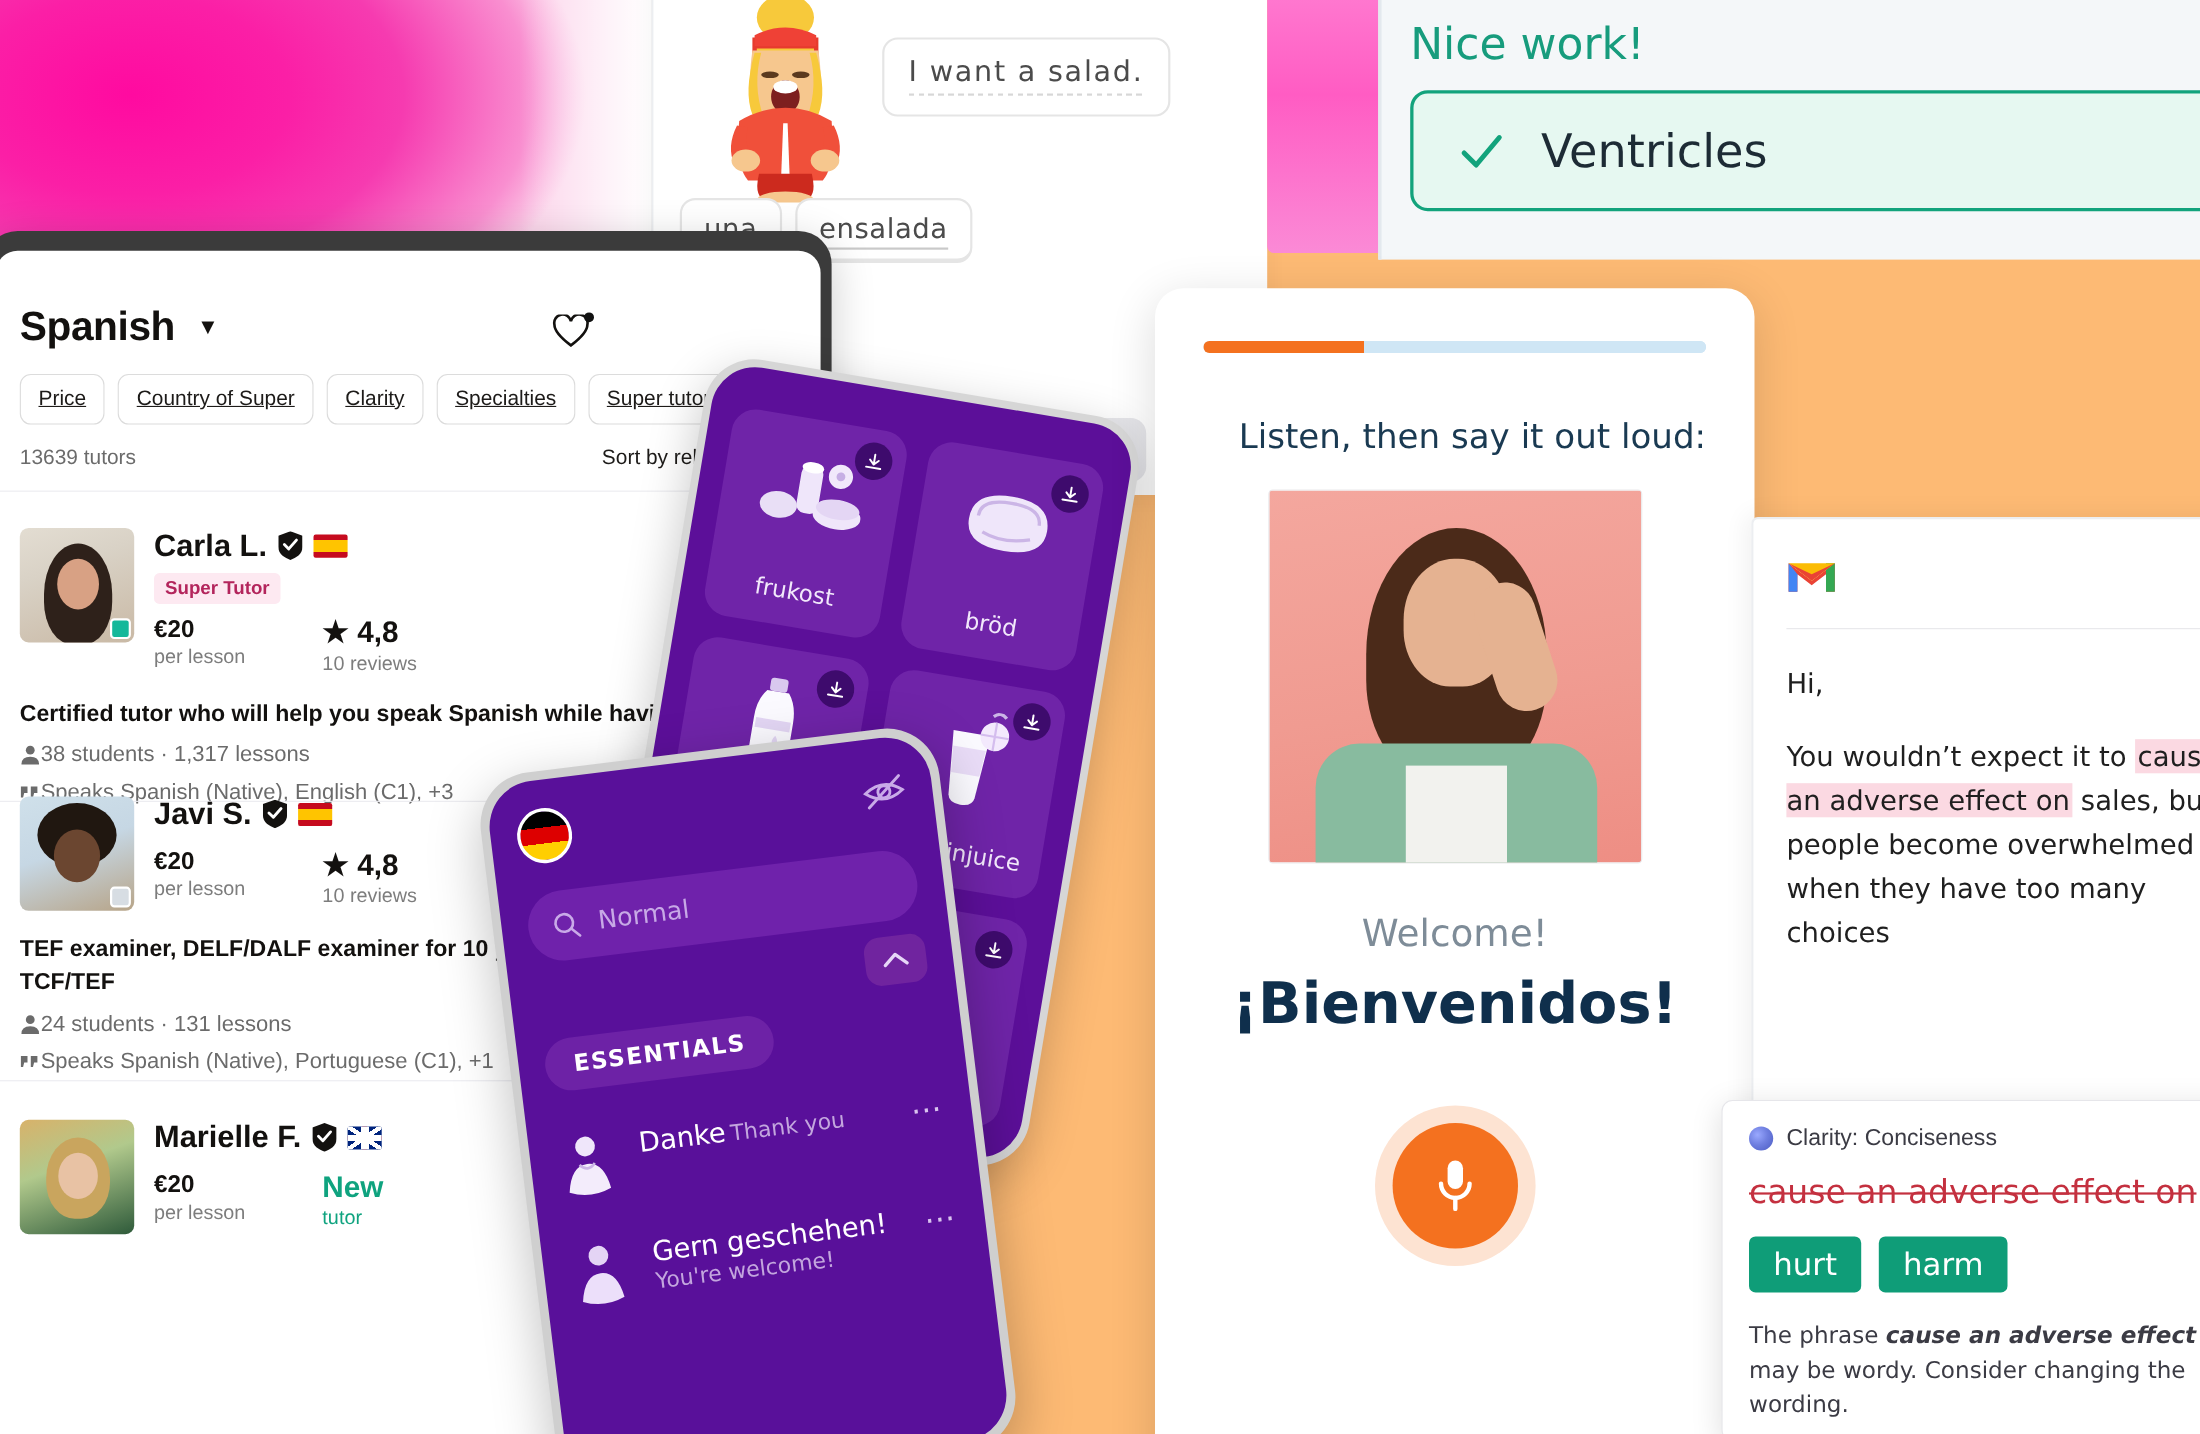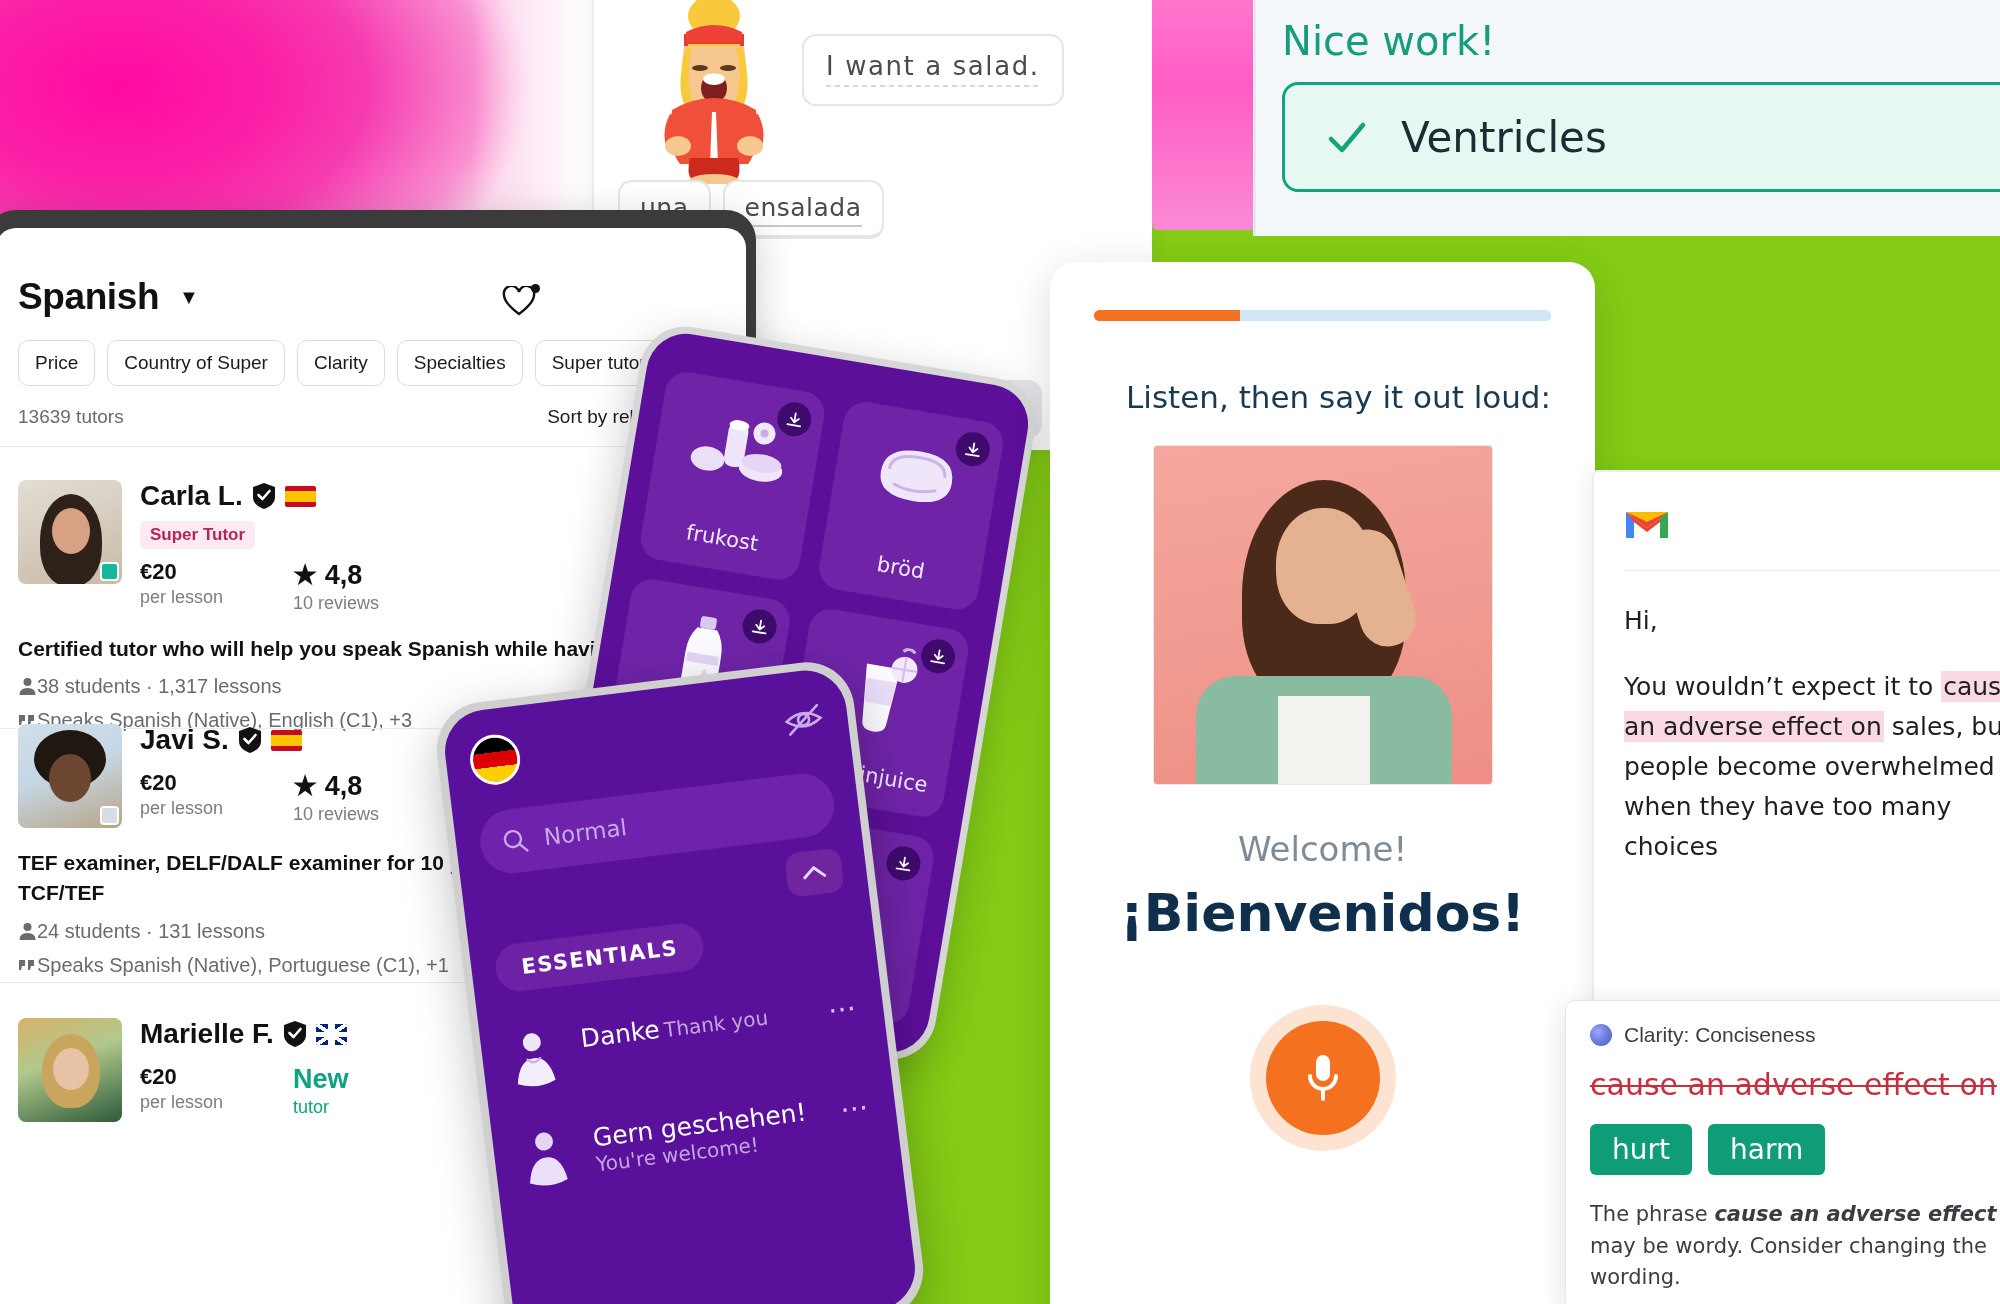--- a/index.html
+++ b/index.html
@@ -6,21 +6,21 @@
   html, body {
     width: 2000px; height: 1304px;
     overflow: hidden;
     background: #ffffff;
     font-family: "Liberation Sans", sans-serif;
   }
   #stage {
     position: relative;
     width: 2000px; height: 1304px;
     overflow: hidden;
-    background: #84cc16;
+    background: #fdba74;
   }
 
   
   .pink-photo {
     position: absolute; left: 0; top: 0; width: 592px; height: 216px;
     background:
       radial-gradient(ellipse 70% 120% at 20% 40%, #ff0aa0 0%, #fb1fa6 35%, #f63bb0 60%, #f98fd0 88%, #fcd3ea 100%),
       linear-gradient(100deg, #ff00a0 0%, #ff2bb0 45%, #fba6d8 80%, #fde4f2 100%);
     filter: blur(0.4px);
   }
@@ -105,21 +105,21 @@
   }
   .tw-heart .dot {
     position:absolute; right:-4px; top:-2px; width:9px;height:9px;border-radius:50%;background:#111;
   }
   .tw-filters {
     position: absolute; left: 22px; top: 112px;
     display: flex; gap: 12px; align-items: center;
   }
   .tw-filter {
     border: 1.5px solid #dcdcdc; border-radius: 10px; background: #fff;
-    padding: 11px 16px; font-size: 19px; color: #1d1b19; white-space: nowrap;
+    padding: 11px 16px; font-size: 19px; color: #1d1b19; white-space: nowrap; text-decoration: underline;
   }
   .tw-meta {
     position: absolute; left: 22px; top: 178px; right: 22px;
     display: flex; justify-content: space-between; align-items: center;
     font-size: 19px; color: #6b6b6b;
   }
   .tw-sort { display: flex; align-items: center; gap: 9px; color: #1d1b19; }
   .tw-divider { position: absolute; left: 0; right: 0; height: 1px; background: #ececf0; }
 
   .tutor-row { position: absolute; left: 0; right: 0; padding: 0 22px; }

